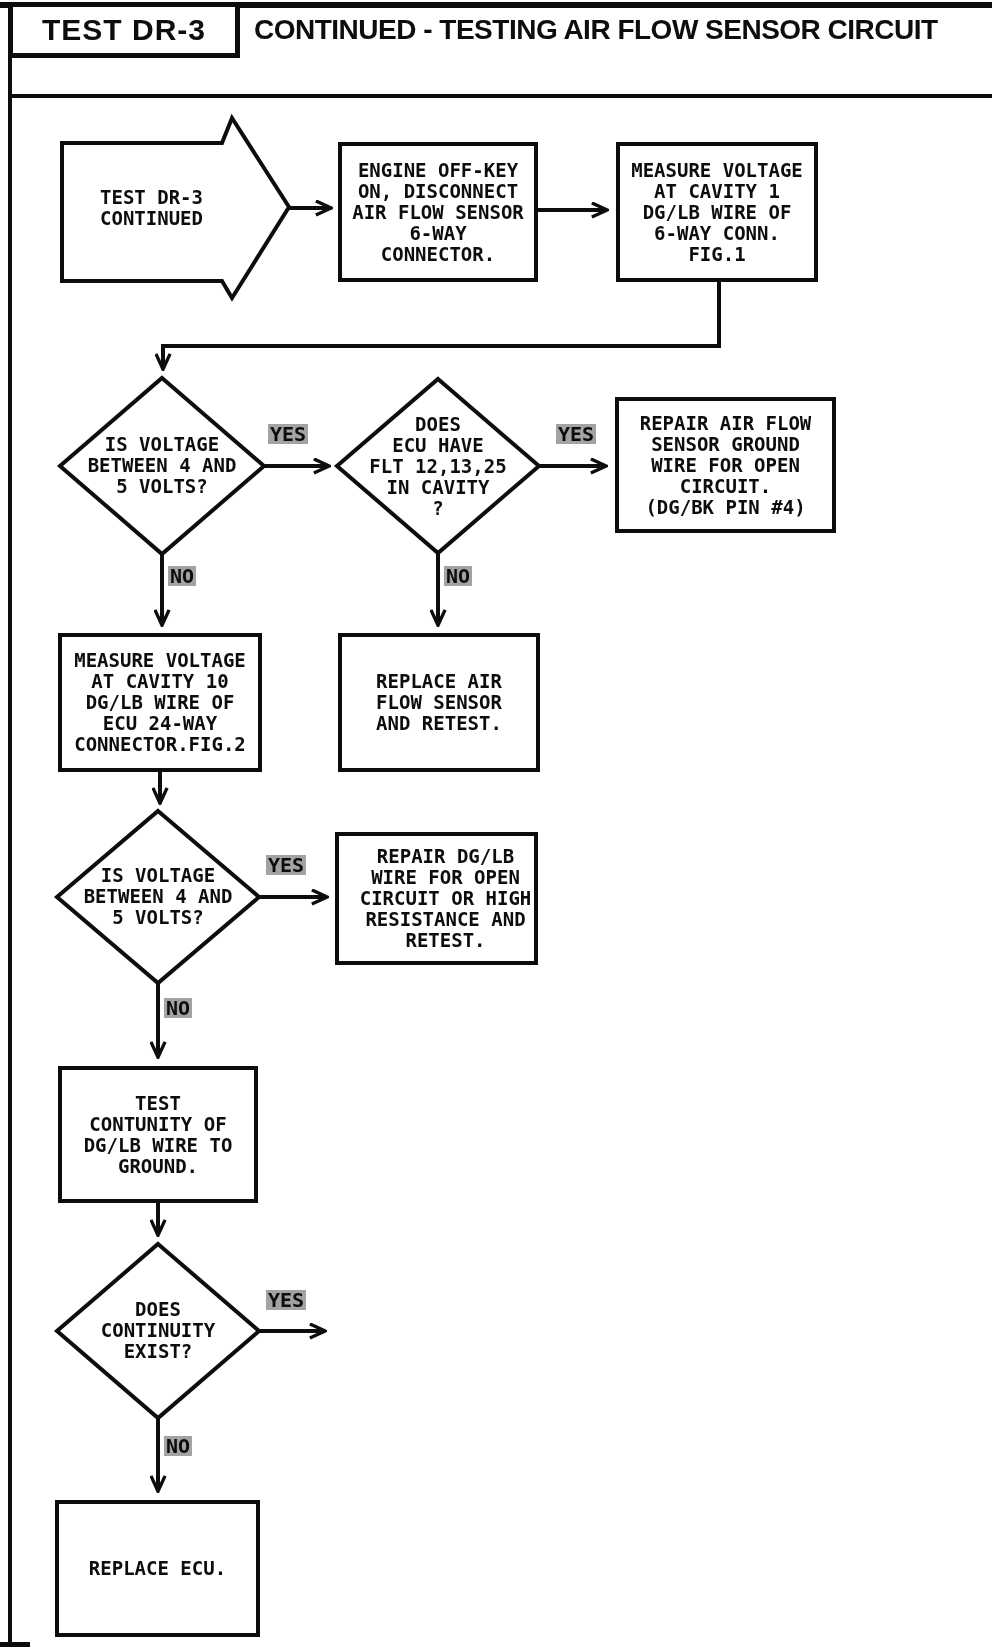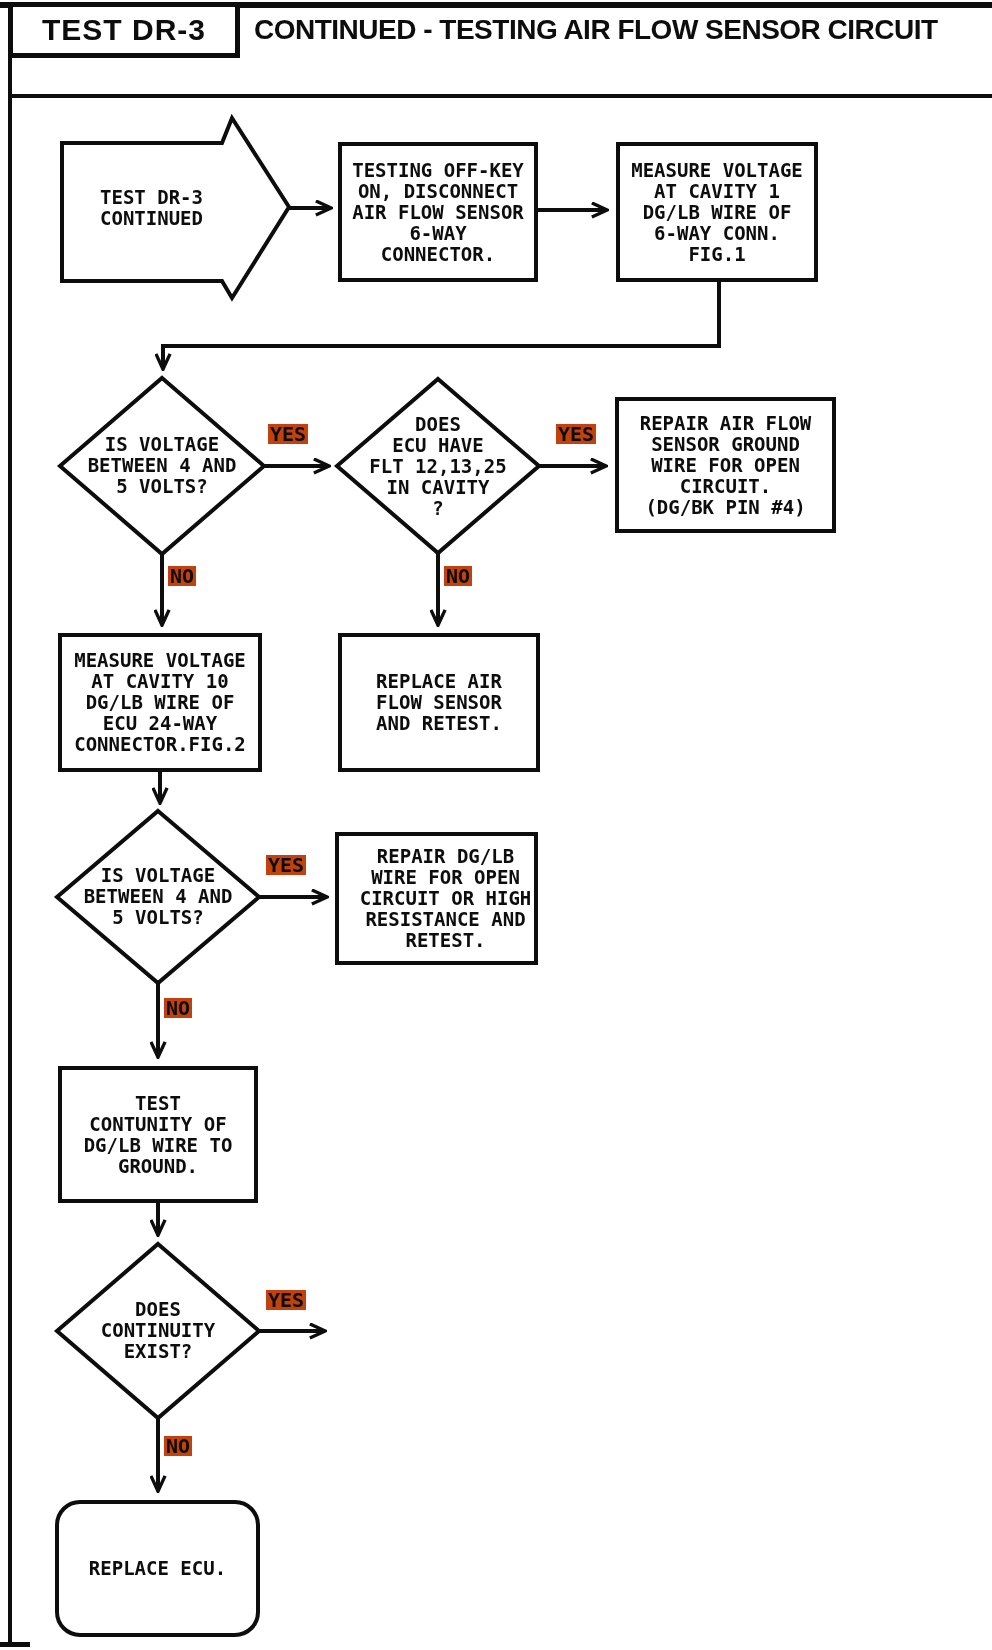--- a/index.html
+++ b/index.html
@@ -24,21 +24,21 @@
   .box{
     position:absolute;box-sizing:border-box;border:4px solid #0d0d0d;background:#fff;
     display:flex;flex-direction:column;align-items:center;justify-content:center;text-align:center;
     font-weight:700;font-size:19px;line-height:21px;white-space:nowrap;
   }
   .shape-text{
     position:absolute;display:flex;flex-direction:column;align-items:center;justify-content:center;
     text-align:center;font-weight:700;font-size:19px;line-height:21px;white-space:nowrap;pointer-events:none;
   }
   .branch-label{
-    position:absolute;font-weight:700;font-size:20px;line-height:20px;background:#c2410c;padding:0 2px;
+    position:absolute;font-weight:700;font-size:20px;line-height:20px;background:#a3a3a3;padding:0 2px;
   }
 </style>
 </head>
 <body>
 
 <div id="page">
 
   <div class="hline" style="left:0;top:2px;width:992px;height:6px;"></div>
   <div class="vline" style="left:8px;top:2px;width:4px;height:1644px;"></div>
   <div class="hline" style="left:8px;top:94px;width:984px;height:4px;"></div>
@@ -77,21 +77,21 @@
     <path d="M259,1331 H324" fill="none" stroke="#0d0d0d" stroke-width="4" marker-end="url(#ah)"></path>
     <path d="M158,1418 V1490" fill="none" stroke="#0d0d0d" stroke-width="4" marker-end="url(#ah)"></path>
   </svg>
 
   <div class="shape-text" style="left:64px;top:186px;width:175px;height:44px;">
     <div>TEST DR-3</div>
     <div>CONTINUED</div>
   </div>
 
   <div class="box" style="left:338px;top:142px;width:200px;height:140px;">
-    <div>TESTING OFF-KEY</div>
+    <div>ENGINE OFF-KEY</div>
     <div>ON, DISCONNECT</div>
     <div>AIR FLOW SENSOR</div>
     <div>6-WAY</div>
     <div>CONNECTOR.</div>
   </div>
 
   <div class="box" style="left:616px;top:142px;width:202px;height:140px;">
     <div>MEASURE VOLTAGE</div>
     <div>AT CAVITY 1</div>
     <div>DG/LB WIRE OF</div>
@@ -130,21 +130,21 @@
   </div>
 
   <div class="box" style="left:58px;top:1066px;width:200px;height:137px;">
     <div>TEST</div>
     <div>CONTUNITY OF</div>
     <div>DG/LB WIRE TO</div>
     <div>GROUND.</div>
   </div>
 
 
-  <div class="box" style="left:55px;top:1500px;width:205px;height:137px;border-radius:25px;">
+  <div class="box" style="left:55px;top:1500px;width:205px;height:137px;">
     <div>REPLACE ECU.</div>
   </div>
 
   <div class="shape-text" style="left:67px;top:432px;width:190px;height:66px;">
     <div>IS VOLTAGE</div>
     <div>BETWEEN 4 AND</div>
     <div>5 VOLTS?</div>
   </div>
 
   <div class="shape-text" style="left:343px;top:412px;width:190px;height:108px;">

